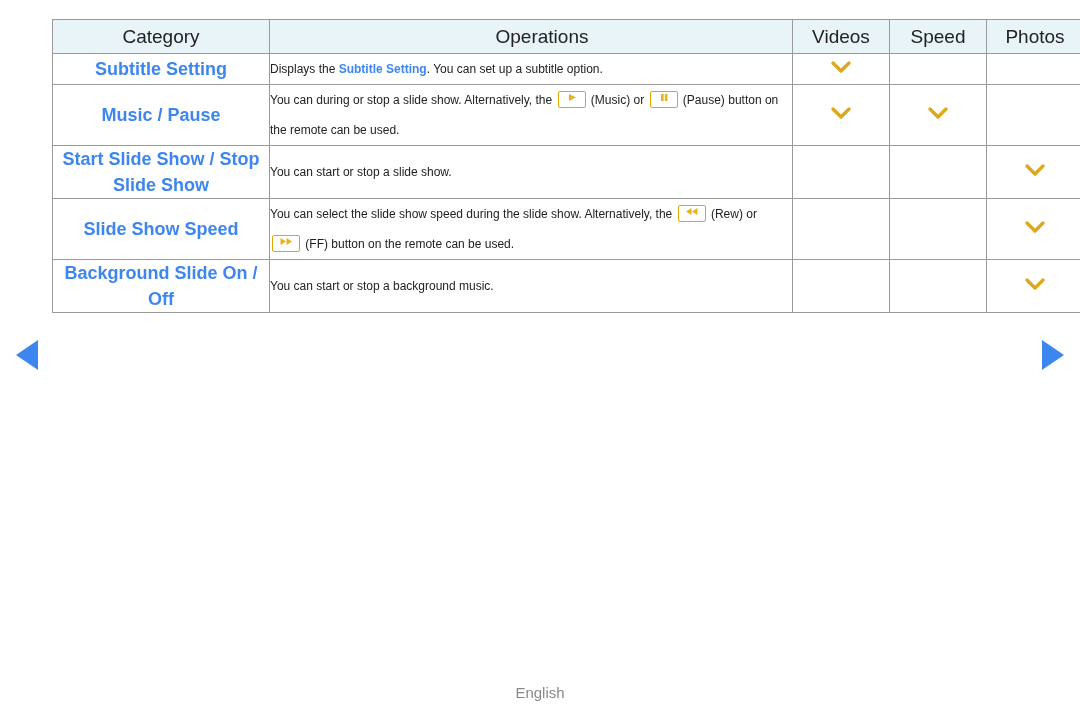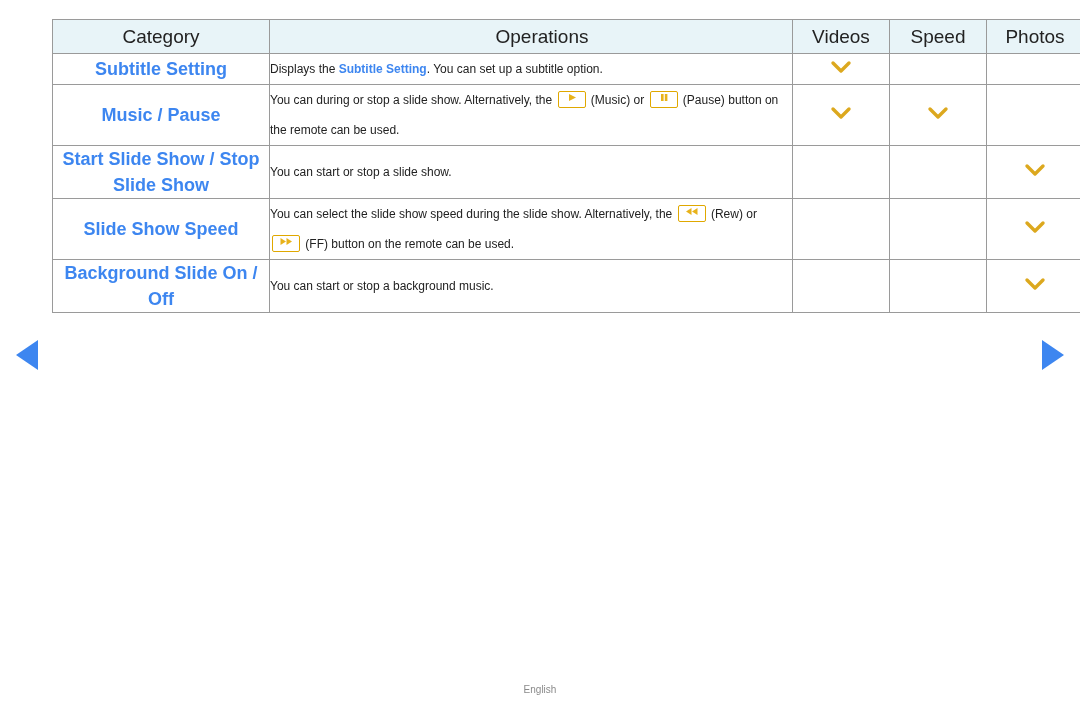--- a/index.html
+++ b/index.html
@@ -115,21 +115,21 @@
     height: 16px;
   }
 
   
   .footer {
     position: absolute;
     left: 0;
     right: 0;
     top: 684px;
     text-align: center;
-    font-size: 10px;
+    font-size: 15px;
     color: #8a8a8a;
   }
 </style>
 </head>
 <body>
 
 <div class="nav-arrow prev"></div>
 
 <div class="nav-arrow next"></div>
 

